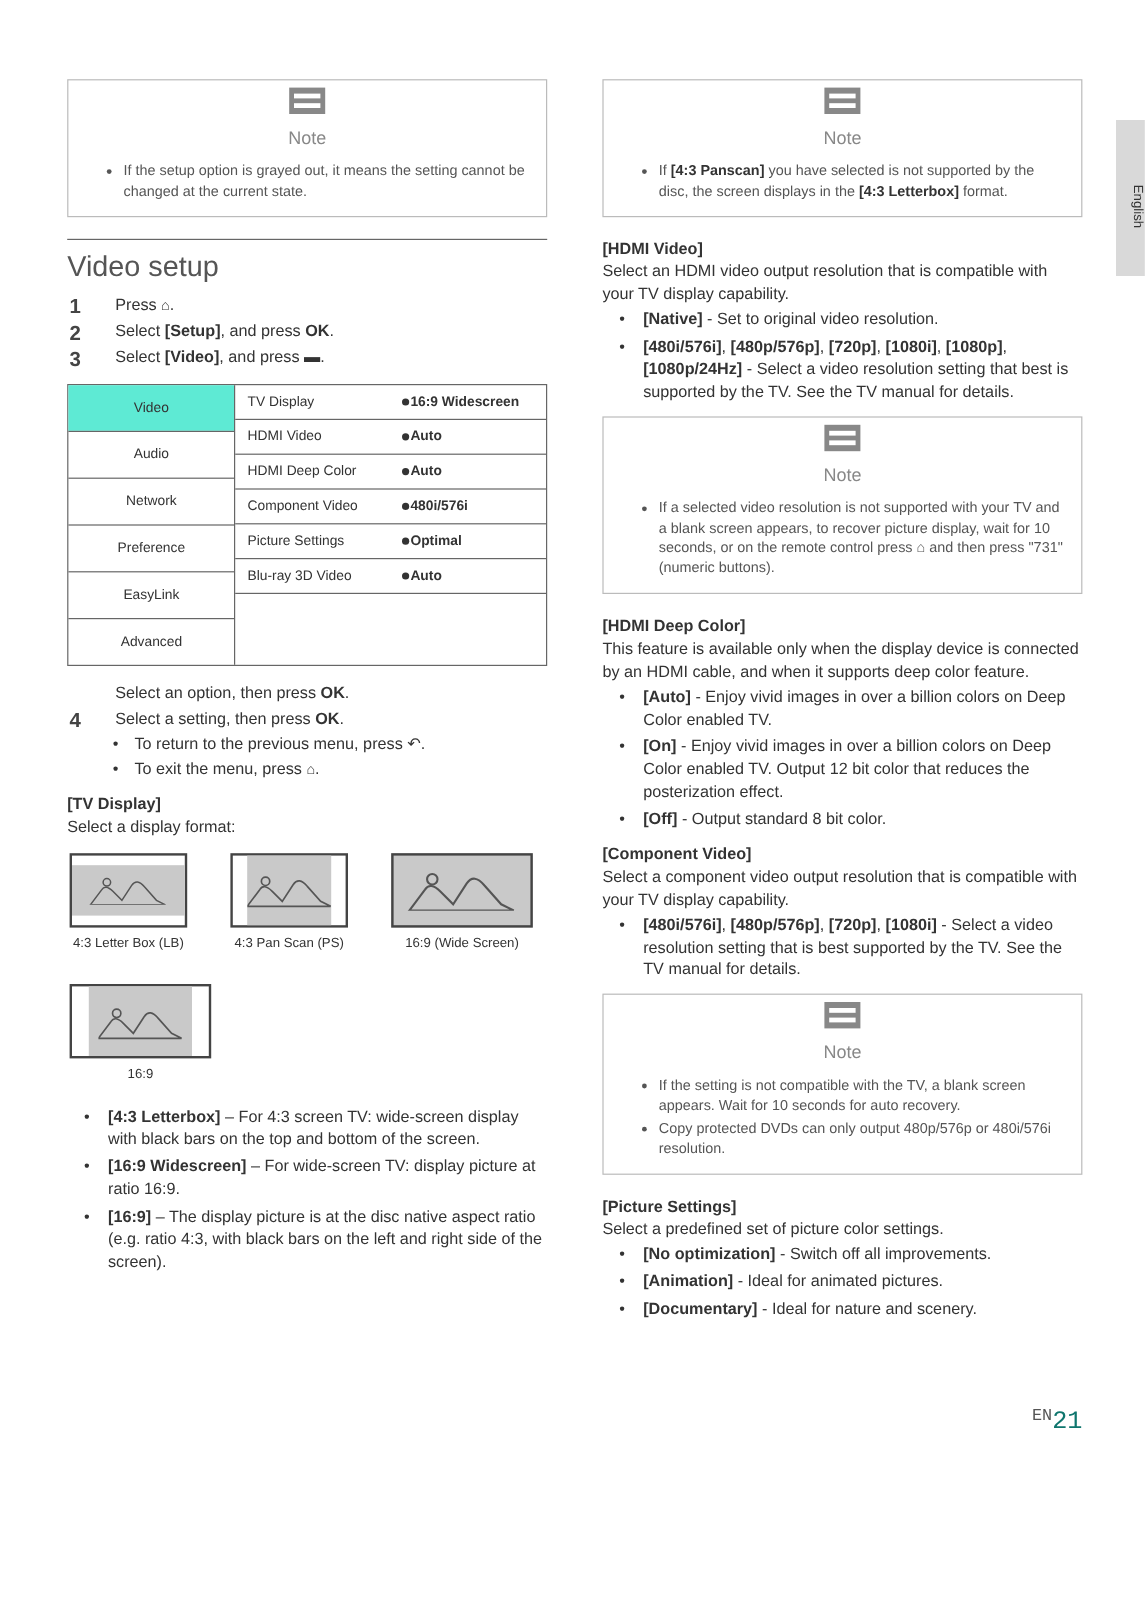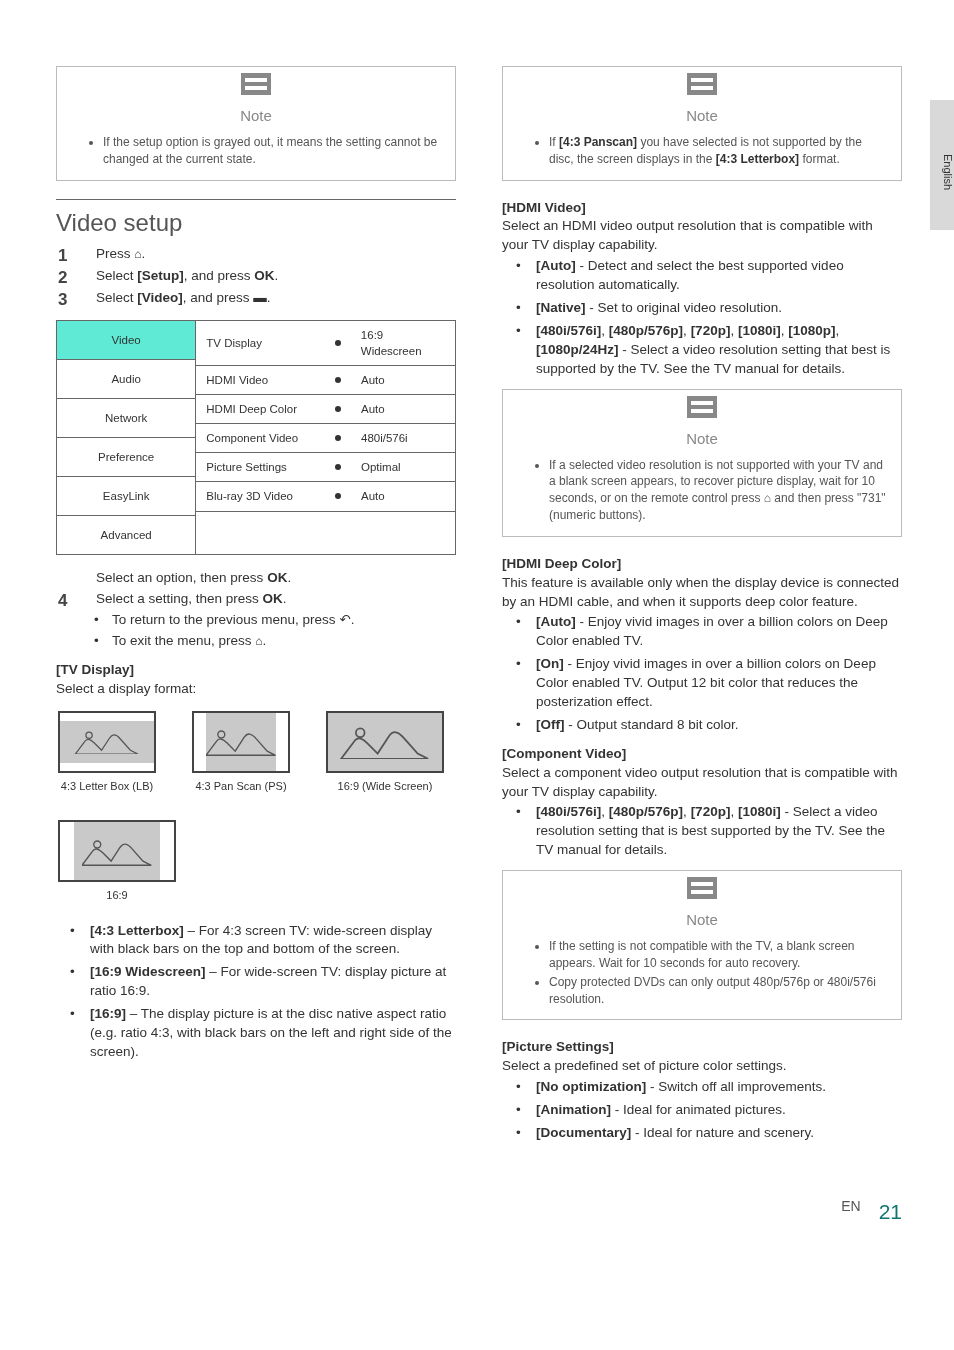--- a/index.html
+++ b/index.html
@@ -26,41 +26,41 @@
   ol.steps > li::before { counter-increment: step; content: counter(step); position: absolute; left: 2px; top: -1px; font-size: 17px; font-weight: bold; color: #444; }
   b, .bold { font-weight: bold; color: #333; }
   .menu-table { display: flex; border: 1px solid #666; margin: 12px 0 14px 0; font-size: 11.5px; }
   .menu-left { width: 35%; border-right: 1px solid #666; }
   .menu-left .mitem { text-align: center; padding: 11px 4px; color: #333; border-top: 1px solid #666; }
   .menu-left .mitem:first-child { border-top: none; background: #5eead4; }
   .menu-right { flex: 1; }
   .menu-right .mrow { display: flex; align-items: center; padding: 6px 10px; border-top: 1px solid #666; }
   .menu-right .mrow:first-child { border-top: none; }
   .menu-right .mlabel { flex: 1; }
-  .menu-right .mval { display: flex; align-items: center; gap: 20px; width: 110px; }
+  .menu-right .mval { display: flex; align-items: center; gap: 1px; width: 110px; font-weight: bold; }
   .dot { width: 6px; height: 6px; border-radius: 50%; background: #333; display: inline-block; }
   ul.bullets { list-style: none; padding-left: 0; margin: 2px 0 10px 0; }
   ul.bullets > li { position: relative; padding-left: 34px; margin-bottom: 4px; }
   ul.bullets > li::before { content: "•"; position: absolute; left: 14px; top: 0; color: #333; }
   ul.subbullets { list-style: none; padding-left: 0; margin-top: 2px; }
   ul.subbullets > li { position: relative; padding-left: 56px; margin-bottom: 2px; }
   ul.subbullets > li::before { content: "•"; position: absolute; left: 38px; top: 0; }
   .subhead { font-weight: bold; color: #333; margin-top: 4px; }
   .thumbs { display: flex; flex-wrap: wrap; gap: 26px 36px; margin: 12px 0 18px 2px; }
   .thumb { text-align: center; font-size: 11px; }
   .tvbox { width: 98px; height: 62px; border: 2px solid #444; background: #fff; display: flex; align-items: center; justify-content: center; margin-bottom: 6px; position: relative; }
   .inner43 { width: 100%; height: 72%; background: #c9c9c9; display:flex; align-items:center; justify-content:center; }
   .inner-ps { width: 74%; height: 100%; background: #c9c9c9; position: relative; display:flex; align-items:center; justify-content:center; overflow:hidden; }
   .tvwide { width: 118px; height: 62px; border: 2px solid #444; background: #c9c9c9; margin-bottom: 6px; display:flex; align-items:center; justify-content:center; position:relative; }
   .tvwide.pillar { background:#fff; }
   .tvwide.pillar .pillimg { width: 76%; height: 100%; background:#c9c9c9; display:flex; align-items:center; justify-content:center; }
   .scenery { width: 80%; height: 60%; position: relative; }
   .scenery svg { width:100%; height:100%; }
   .home-icon { font-size: 12px; }
-  .footer { display:flex; justify-content:flex-end; gap:18px; margin-top: 44px; font-size: 14px; color:#555; }
+  .footer { display:flex; justify-content:flex-end; margin-top: 60px; font-size: 14px; color:#555;font-family:Liberation Mono, monospace; }
   .footer .pg { color:#0f766e; font-size: 21px; }
 </style>
 </head>
 <body>
 
 <div class="side-tab">English</div>
 
 <div class="page">
 <div class="columns">
 
@@ -222,21 +222,20 @@
     <div class="note-body">
             <ul>
               <li><span>If </span><b>[4:3 Panscan]</b><span> you have selected is not supported by the disc, the screen displays in the </span><b>[4:3 Letterbox]</b><span> format.</span></li>
             </ul>
           </div>
   </div>
 
   <div class="subhead">[HDMI Video]</div>
   <div>Select an HDMI video output resolution that is compatible with your TV display capability.</div>
   <ul class="bullets">
-    <li><b>[Auto]</b><span> - Detect and select the best supported video resolution automatically.</span></li>
     <li><b>[Native]</b><span> - Set to original video resolution.</span></li>
     <li><b>[480i/576i]</b>, <b>[480p/576p]</b>, <b>[720p]</b>, <b>[1080i]</b>, <b>[1080p]</b>, <b>[1080p/24Hz]</b><span> - Select a video resolution setting that best is supported by the TV. See the TV manual for details.</span></li>
   </ul>
 
   <div class="note-box">
     <div class="note-head">
             <span class="note-icon"></span>
             <span>Note</span>
           </div>
     <div class="note-body">

